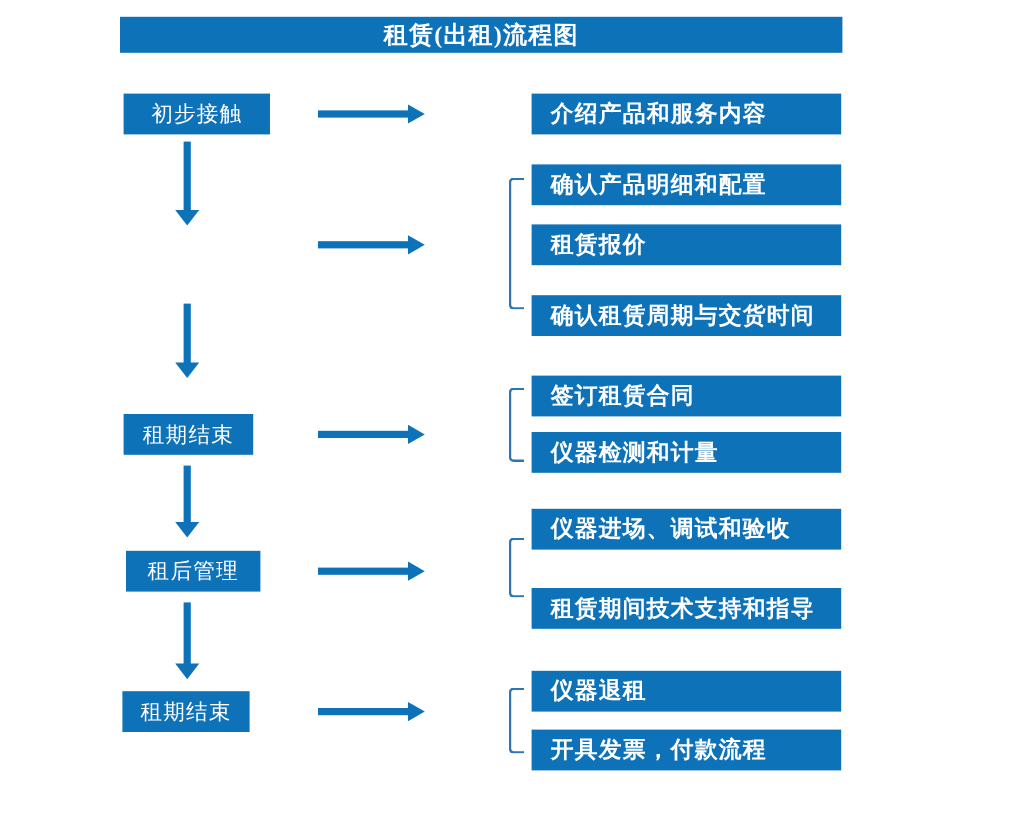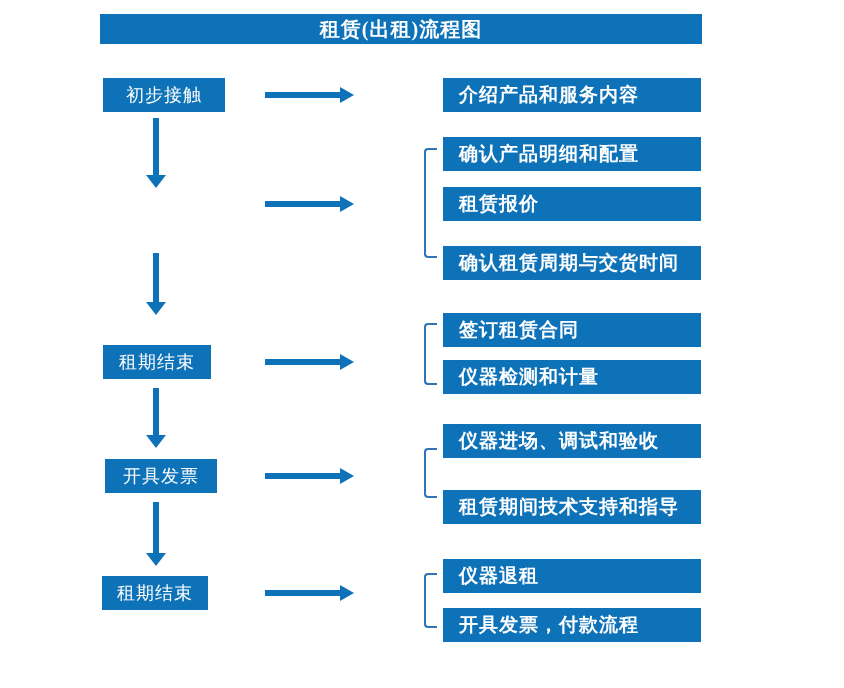--- a/index.html
+++ b/index.html
@@ -65,21 +65,21 @@
 </style>
 </head>
 <body>
 
 <div class="canvas">
 
   <div class="titlebar">租赁(出租)流程图</div>
 
   <div class="lbox" style="left:103px;top:78px;width:122px;">初步接触</div>
   <div class="lbox" style="left:103px;top:345px;width:108px;">租期结束</div>
-  <div class="lbox" style="left:105px;top:459px;width:112px;">开具发票</div>
+  <div class="lbox" style="left:105px;top:459px;width:112px;">租后管理</div>
   <div class="lbox" style="left:102px;top:576px;width:106px;">租期结束</div>
 
   <div class="varrow" style="top:118px;height:70px;">
       <div class="shaft" style="height:58px;"></div>
       <div class="head"></div>
     </div>
   <div class="varrow" style="top:253px;height:62px;">
       <div class="shaft" style="height:50px;"></div>
       <div class="head"></div>
     </div>

